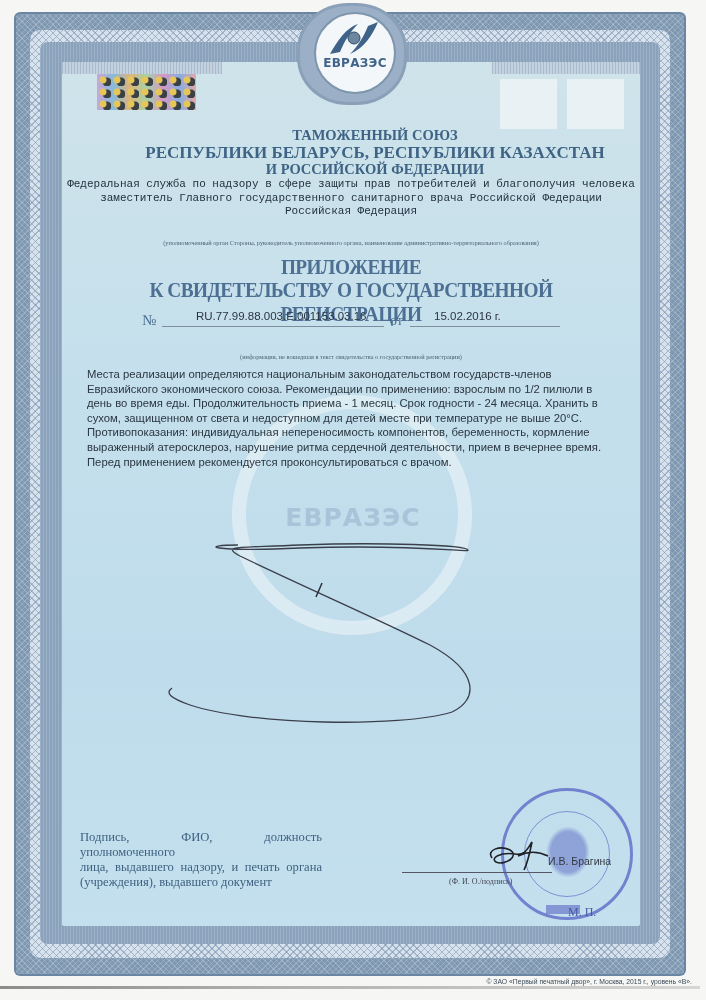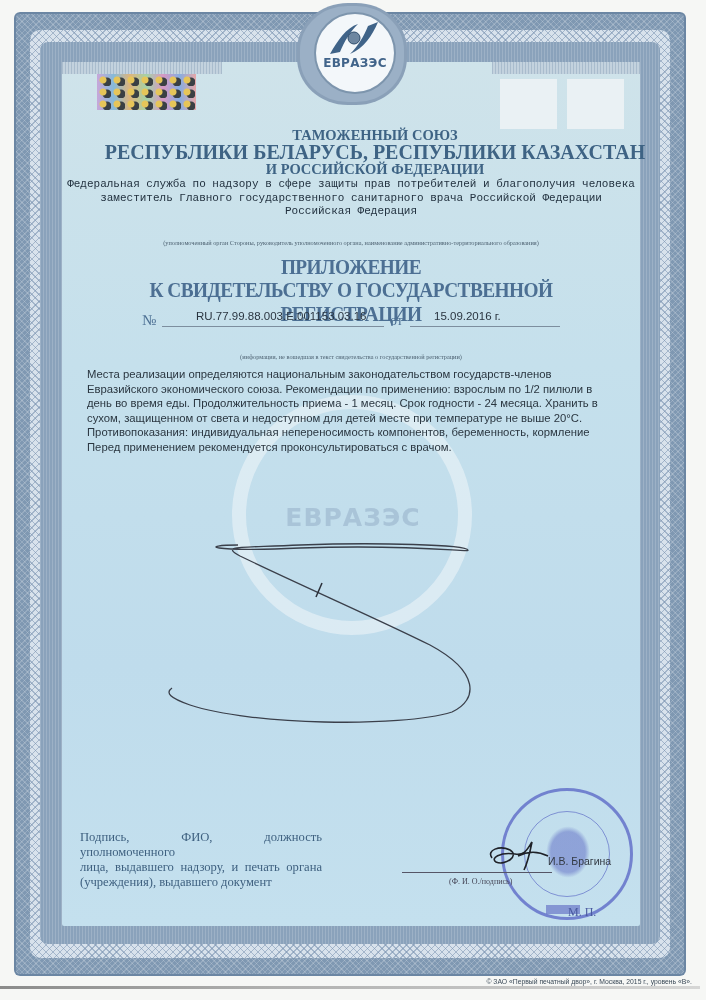--- a/index.html
+++ b/index.html
@@ -82,21 +82,21 @@
     .watermark-text {
       position: absolute; left: 258px; top: 503px; width: 190px; text-align: center;
       font-family: "DejaVu Sans", sans-serif; font-weight: bold; font-size: 25px;
       color: rgba(150,175,200,.55); letter-spacing: 1px;
     }
     .header-serif {
       position: absolute; left: 62px; width: 626px; text-align: center;
       font-family: "Liberation Serif", serif; font-weight: bold; color: #3e6384;
     }
     .h1 { top: 127px; font-size: 14.5px; line-height: 17px; }
-    .h2 { top: 144px; font-size: 20px; line-height: 17px; }
+    .h2 { top: 144px; font-size: 17px; line-height: 17px; }
     .h3 { top: 161px; font-size: 14.5px; line-height: 17px; }
     .sub-sans {
       position: absolute; left: 62px; width: 578px; text-align: center;
       font-size: 11px; line-height: 14px; color: #22313f; font-family: Liberation Mono, monospace;
     }
     .tiny-serif {
       position: absolute; left: 62px; width: 578px; text-align: center;
       font-family: "Liberation Serif", serif; font-size: 6.3px; color: #4e6272;
     }
     .big-title {
@@ -183,30 +183,31 @@
 <div class="tiny-serif" style="top:239px;">(уполномоченный орган Стороны, руководитель уполномоченного органа, наименование административно-территориального образования)</div>
 
 <div class="big-title" style="top:255px;">ПРИЛОЖЕНИЕ</div>
 <div class="big-title" style="top:278px;">К СВИДЕТЕЛЬСТВУ О ГОСУДАРСТВЕННОЙ РЕГИСТРАЦИИ</div>
 
 <div class="num-label" style="left:142px;top:312px;">№</div>
 <div class="underline" style="left:162px;top:326px;width:222px;"></div>
 <div class="num-value" style="left:180px;top:310px;margin-left:16px;">RU.77.99.88.003.E.001153.03.16</div>
 <div class="num-label" style="left:390px;top:313px;font-size:14px;">от</div>
 <div class="underline" style="left:410px;top:326px;width:150px;"></div>
-<div class="num-value" style="left:434px;top:310px;">15.09.2016 г.</div>
+<div class="num-value" style="left:434px;top:310px;">15.02.2016 г.</div>
 
 <div class="tiny-serif" style="top:353px;">(информация, не вошедшая в текст свидетельства о государственной регистрации)</div>
 
 <div class="body-block">
   <div class="body-line">Места реализации определяются национальным законодательством государств-членов</div>
   <div class="body-line">Евразийского экономического союза. Рекомендации по применению: взрослым по 1/2 пилюли в</div>
   <div class="body-line">день во время еды. Продолжительность приема - 1 месяц. Срок годности - 24 месяца. Хранить в</div>
   <div class="body-line">сухом, защищенном от света и недоступном для детей месте при температуре не выше 20°C.</div>
   <div class="body-line">Противопоказания: индивидуальная непереносимость компонентов, беременность, кормление</div>
+  <div class="body-line">выраженный атеросклероз, нарушение ритма сердечной деятельности, прием в вечернее время.</div>
   <div class="body-line">Перед применением рекомендуется проконсультироваться с врачом.</div>
 </div>
 
 <svg class="overlay" width="706" height="1000">
   <path d="M238 545 C200 545 205 552 300 548 C420 544 470 553 468 550 C466 545 380 542 300 545 C240 548 220 545 240 556 C300 585 380 620 430 645 C480 672 478 700 452 712 C400 728 250 725 190 705 C170 698 165 693 172 688" fill="none" stroke="#3a3f4a" stroke-width="1.3"></path>
   <path d="M316 597 L322 583" stroke="#2a2f38" stroke-width="1.5"></path>
 </svg>
 
 <div class="sig-left">
   <div>Подпись, ФИО, должность уполномоченного</div>

